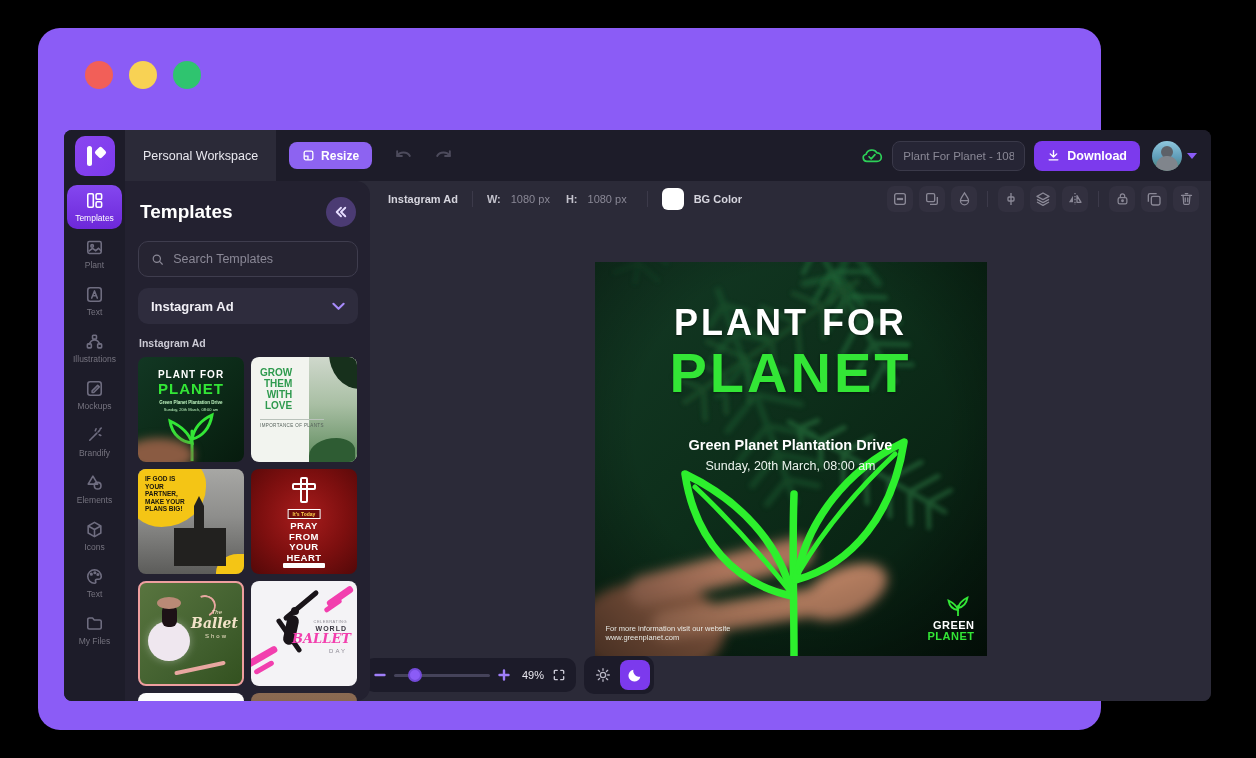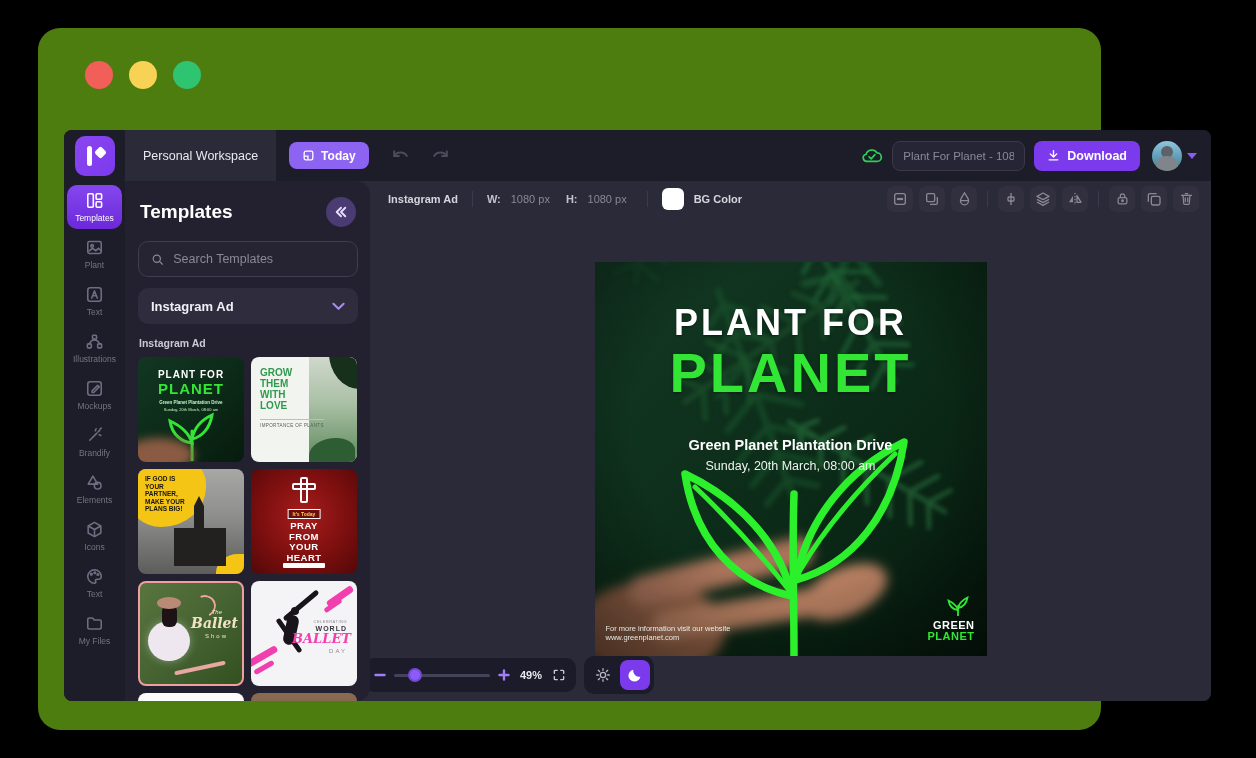--- a/index.html
+++ b/index.html
@@ -1,21 +1,21 @@
 <!DOCTYPE html>
 <html><head>
 <meta charset="utf-8">
 <style>
   * { margin:0; padding:0; box-sizing:border-box; }
   html,body { width:1256px; height:758px; }
   body { background:#000; font-family:"Liberation Sans", sans-serif; position:relative; overflow:hidden; }
 
   
   .window { position:absolute; left:38px; top:28px; width:1063px; height:702px;
-            background:#4d7c0f; border-radius:22px; }
+            background:#8b5cf6; border-radius:22px; }
   .traffic { position:absolute; top:33px; left:47px; display:flex; gap:16px; }
   .tl { width:28px; height:28px; border-radius:50%; }
   .tl.red{ background:#f25f58; } .tl.yellow{ background:#f8d254; } .tl.green{ background:#2fc46f; }
 
   
   .app { position:absolute; left:26px; top:102px; width:1147px; height:571px;
          border-radius:8px; overflow:hidden; display:flex; flex-direction:column;
          background:#1d1c29; }
 
   
@@ -87,21 +87,21 @@
   .c1 .t4 { position:absolute; top:50px; width:100%; text-align:center; color:#bff5c0; font-size:4px; }
   .c1 svg { position:absolute; left:24px; top:52px; }
   .c1 .hand { position:absolute; left:-14px; bottom:-10px; width:70px; height:34px; background:#8a5b42; border-radius:50%; filter:blur(5px); }
 
   
   .c2 { background:#f2f4ef; }
   .c2 .photo { position:absolute; right:0; top:0; width:48px; height:105px;
                background:linear-gradient(180deg,#cfd8cc 0%,#a9bfa4 45%,#5d8a5c 100%); }
   .c2 .leaf1 { position:absolute; right:-6px; top:-8px; width:34px; height:40px; background:#17301c; border-radius:0 0 0 90%; }
   .c2 .leaf2 { position:absolute; right:2px; bottom:-6px; width:46px; height:30px; background:#2e5c33; border-radius:60% 40% 0 0; }
-  .c2 .t1 { position:absolute; left:9px; top:10px; color:#2e9a4e; font-weight:bold; font-size:10px; line-height:11px; }
+  .c2 .t1 { position:absolute; left:9px; top:10px; color:#2e9a4e; font-weight:bold; font-size:10px; line-height:11px;text-align:right; }
   .c2 .t2 { position:absolute; left:9px; top:62px; color:#55605a; font-size:4.5px; letter-spacing:.4px; border-top:1px solid #b9c2ba; padding-top:3px; }
 
   
   .c3 { background:linear-gradient(180deg,#a7a7a4 0%,#8e8e8c 45%,#5c5c5a 100%); }
   .c3 .blob { position:absolute; left:-10px; top:-12px; width:78px; height:70px; background:#f4c515; border-radius:0 40% 60% 45%; }
   .c3 .blob2 { position:absolute; right:-12px; bottom:-14px; width:40px; height:34px; background:#f4c515; border-radius:60% 30% 0 50%; }
   .c3 .t1 { position:absolute; left:7px; top:6px; color:#17150e; font-weight:bold; font-size:6.5px; line-height:7.5px; }
   .c3 .church { position:absolute; left:36px; bottom:8px; width:52px; height:38px; background:#22211f; }
   .c3 .steeple { position:absolute; left:56px; bottom:46px; width:10px; height:22px; background:#22211f; }
   .c3 .spire { position:absolute; left:56px; bottom:68px; width:0; height:0; border-left:5px solid transparent; border-right:5px solid transparent; border-bottom:10px solid #22211f; }
@@ -173,21 +173,21 @@
   .d-logo .l1 { color:#fff; font-size:11px; font-weight:800; letter-spacing:.5px; line-height:11px; }
   .d-logo .l2 { color:#33e636; font-size:11px; font-weight:800; letter-spacing:.5px; line-height:11px; }
 
   
   .zoom-pill { position:absolute; left:8px; bottom:9px; height:34px; width:212px; background:#1c1b29;
                border-radius:10px; display:flex; align-items:center; padding:0 10px; gap:8px; }
   .zp-btn { color:#9f7ef8; background:none; border:none; display:flex; cursor:pointer; }
   .slider { position:relative; width:100px; height:3px; background:#45435a; border-radius:2px; }
   .knob { position:absolute; left:14px; top:-6px; width:14px; height:14px; border-radius:50%;
           background:#8b5cf6; border:2px solid #734ad8; }
-  .zoom-val { color:#e8e7ee; font-size:11px; font-weight:bold; min-width:26px; text-align:center; }
+  .zoom-val { color:#e8e7ee; font-size:11px; font-weight:normal; min-width:26px; text-align:right; }
   .fs-btn { background:none; border:none; color:#c9c8d4; display:flex; cursor:pointer; }
   .theme-pill { position:absolute; left:228px; bottom:7px; height:38px; background:#1c1b29; border-radius:10px;
                 display:flex; align-items:center; padding:4px; gap:2px; }
   .theme-btn { width:30px; height:30px; border:none; background:transparent; border-radius:8px;
                display:flex; align-items:center; justify-content:center; color:#b8b6c4; cursor:pointer; }
   .theme-btn.active { background:#7c3aed; color:#fff; }
 </style>
 </head>
 <body>
 
@@ -206,21 +206,21 @@
         <div class="logo-diamond"></div>
       </div>
       <div class="ws-tab">
         <span>Personal Workspace</span>
       </div>
       <button class="btn-resize">
         <svg width="13" height="13" viewBox="0 0 24 24" fill="none" stroke="#fff" stroke-width="2.4">
             <rect x="4" y="4" width="16" height="16" rx="3"></rect>
             <path d="M4 13 h7 v7"></path>
           </svg>
-        <span>Today</span>
+        <span>Resize</span>
       </button>
       <div class="histo">
         <svg width="19" height="16" viewBox="0 0 24 20" fill="none" stroke="currentColor" stroke-width="2.4" stroke-linecap="round">
             <path d="M4 10 C7 4 17 4 20 10"></path>
             <path d="M4 4 v6 h6" stroke-linejoin="round"></path>
           </svg>
         <svg width="19" height="16" viewBox="0 0 24 20" fill="none" stroke="currentColor" stroke-width="2.4" stroke-linecap="round">
             <path d="M20 10 C17 4 7 4 4 10"></path>
             <path d="M20 4 v6 h-6" stroke-linejoin="round"></path>
           </svg>

